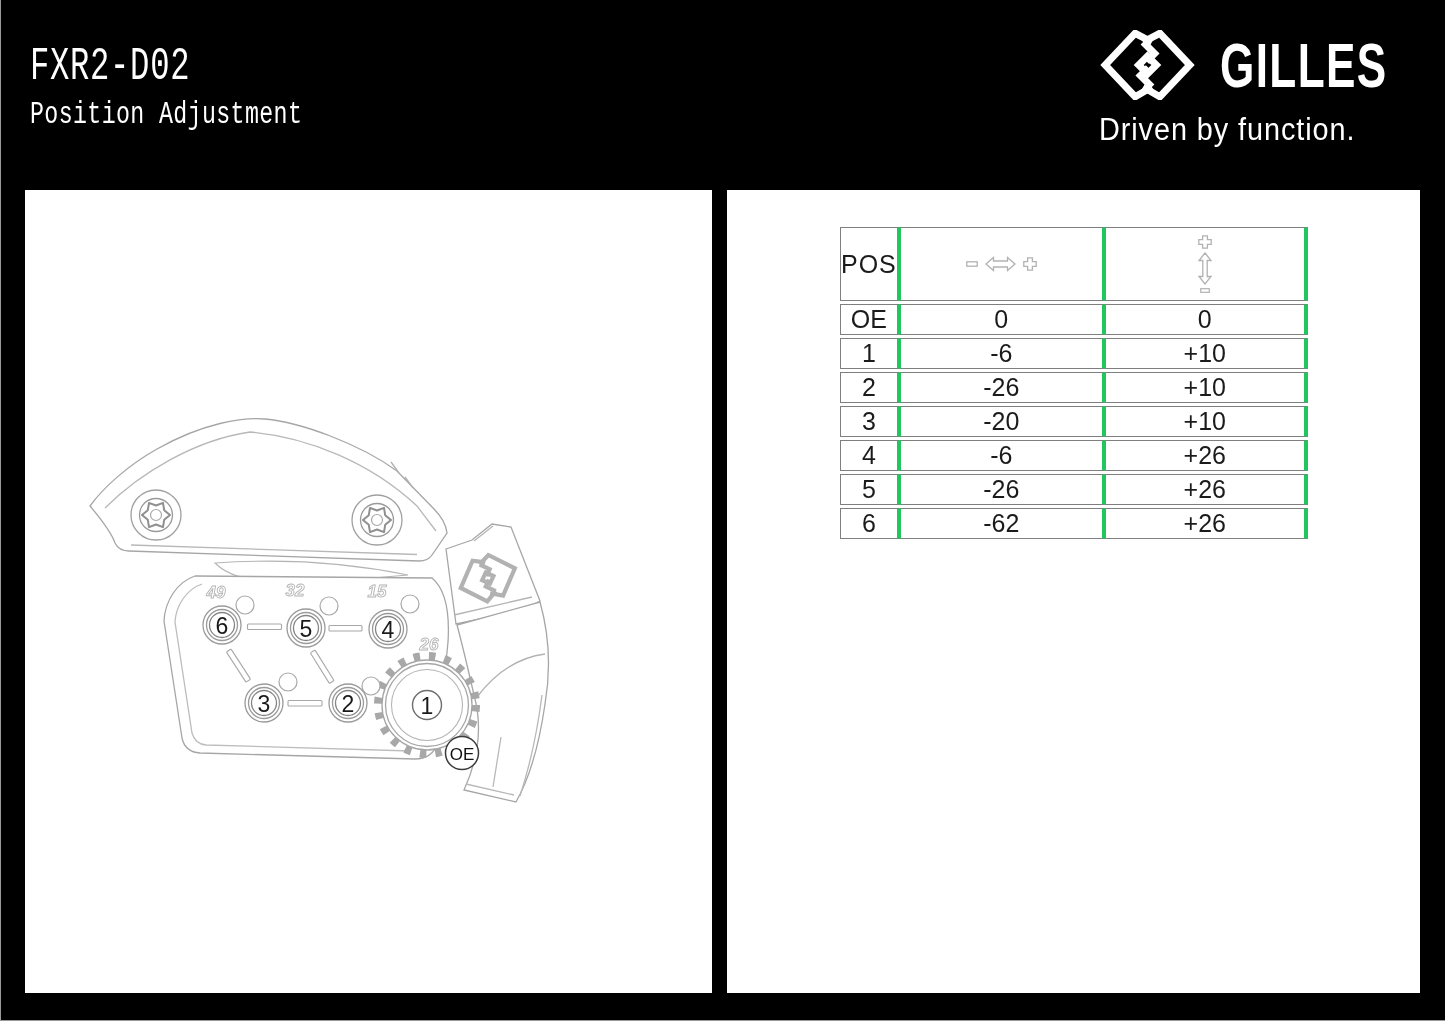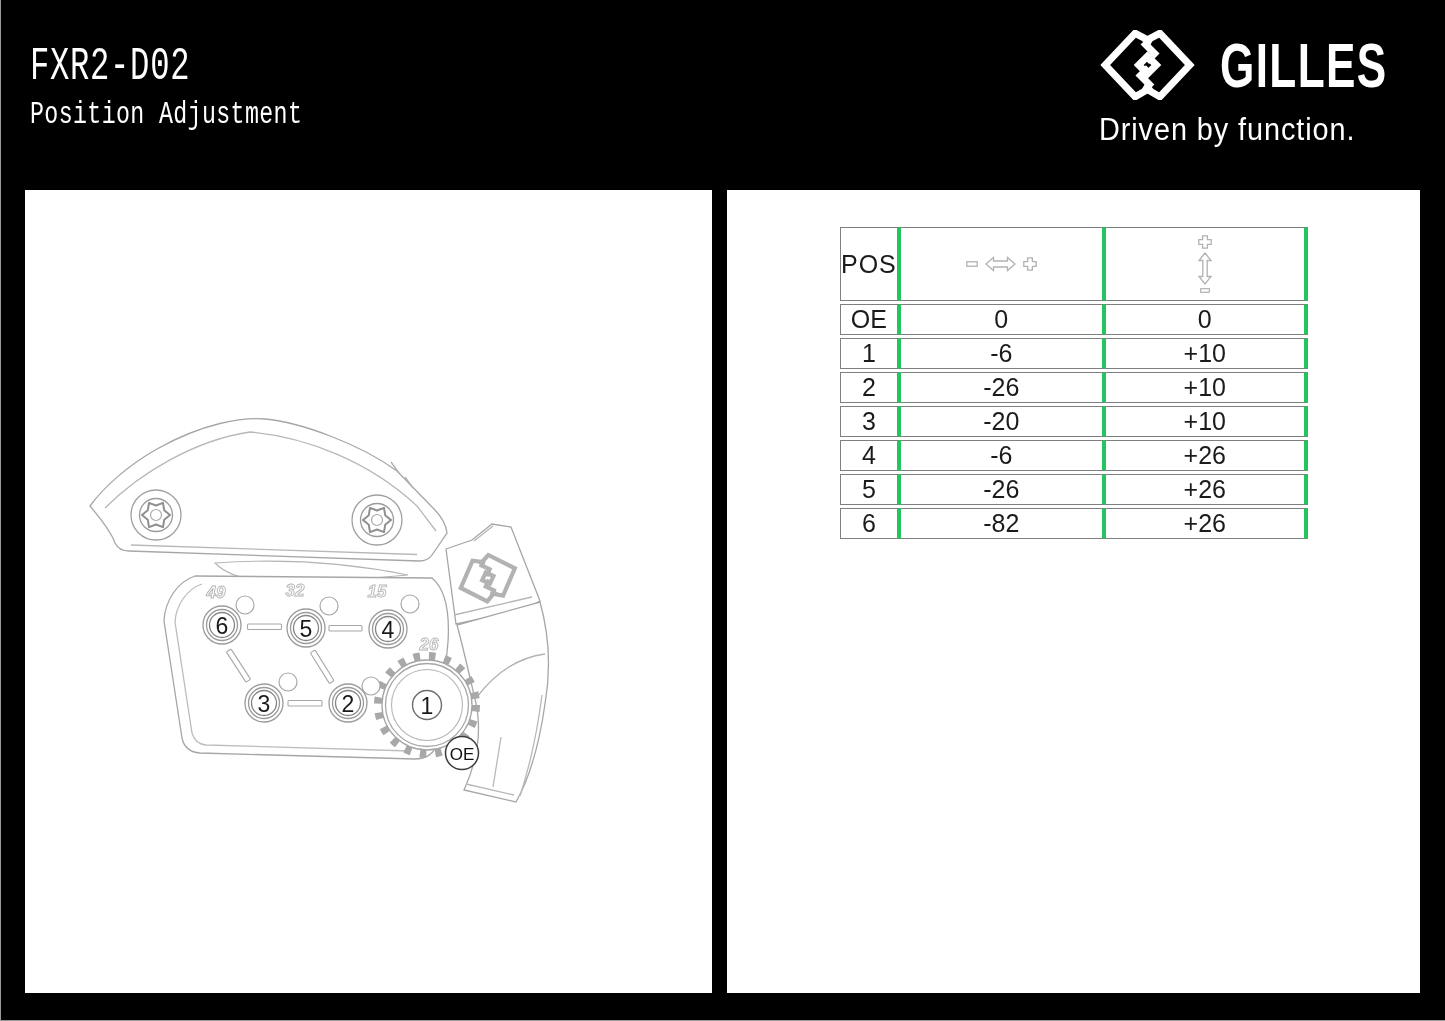--- a/index.html
+++ b/index.html
@@ -245,18 +245,18 @@
       <td>-6</td>
       <td>+26</td>
     </tr>
     <tr class="data-row">
       <td>5</td>
       <td>-26</td>
       <td>+26</td>
     </tr>
     <tr class="data-row">
       <td>6</td>
-      <td>-82</td>
+      <td>-62</td>
       <td>+26</td>
     </tr>
   </tbody>
     </table>
 </div>
 
 </body></html>

